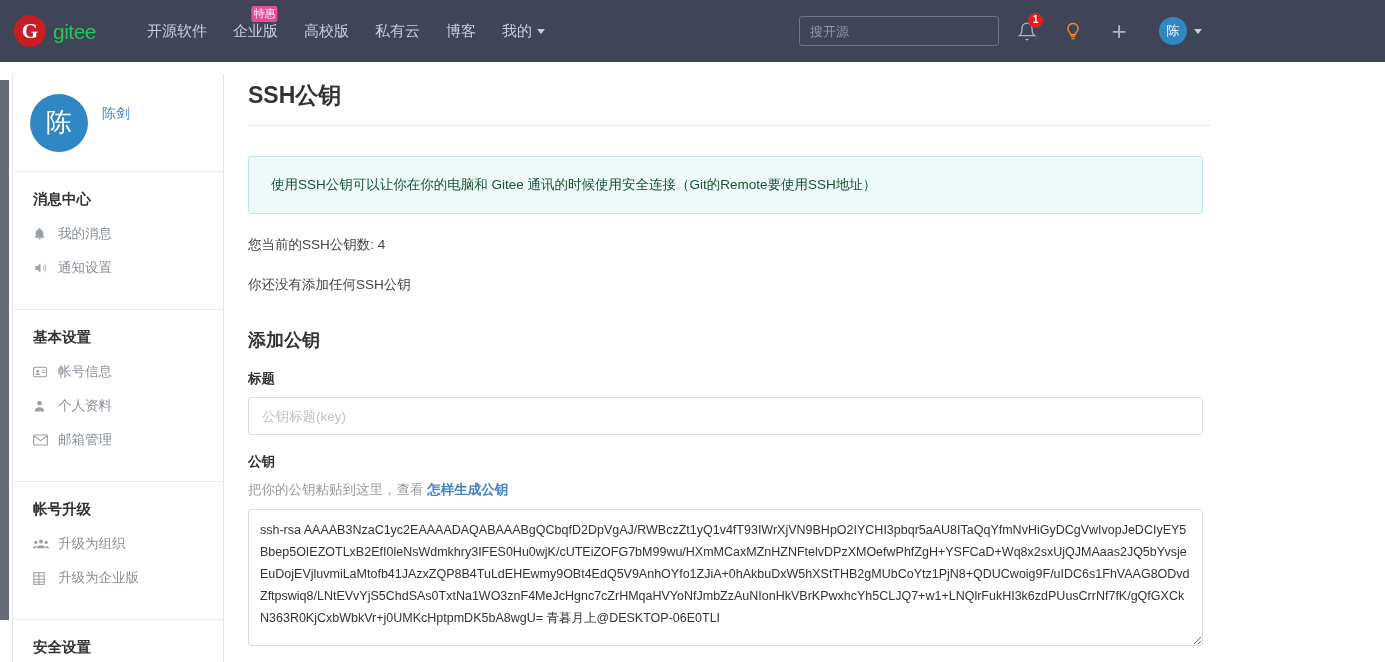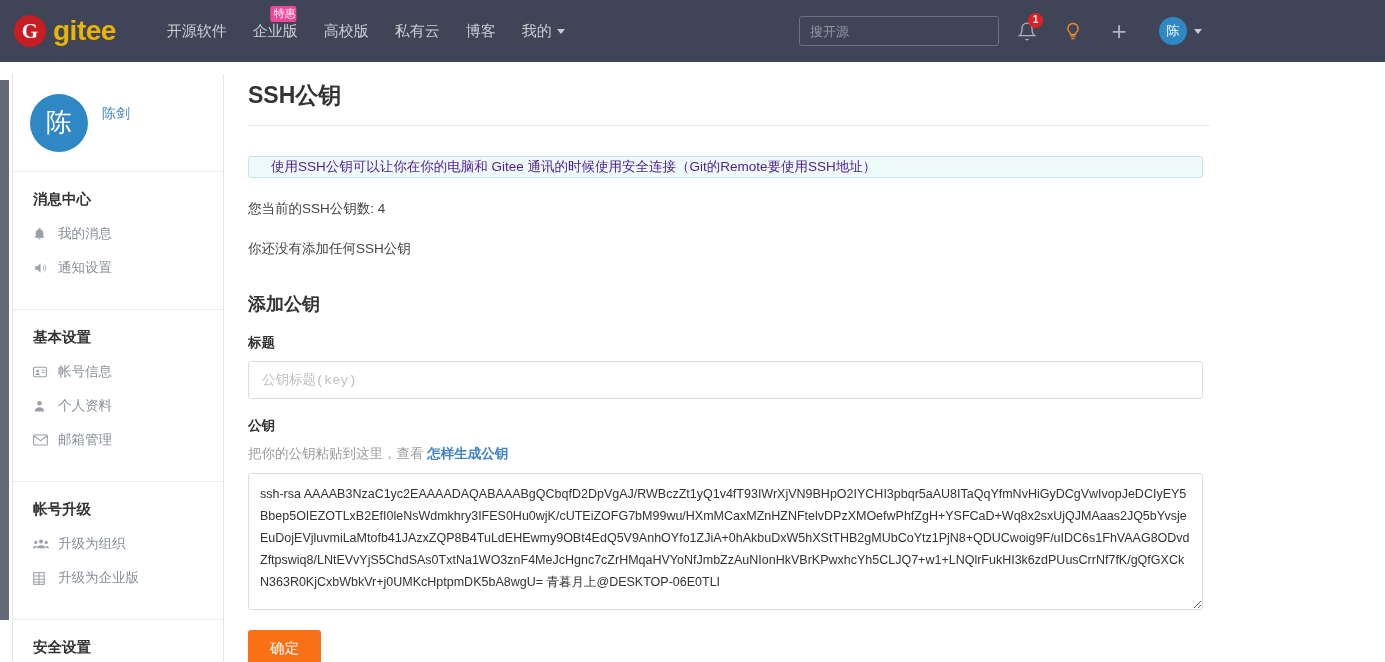--- a/index.html
+++ b/index.html
@@ -24,21 +24,21 @@
     height: 62px;
   }
   .logo-mark {
     width: 32px; height: 32px; border-radius: 50%;
     background: #c71d23; color: #fff;
     display: flex; align-items: center; justify-content: center;
     font-size: 21px; font-weight: bold; font-family: "Liberation Serif", serif;
     margin-right: 7px;
   }
   .logo-text {
-    color: #eab308; font-size: 28px; font-weight: bold;
+    color: #22c55e; font-size: 21px; font-weight: normal;
     letter-spacing: -0.5px; line-height: 1;
   }
   .nav-items { display: flex; align-items: center; height: 62px; }
   .nav-item {
     position: relative;
     color: #c9ccd4; font-size: 15px;
     padding: 0 13px; height: 62px;
     display: flex; align-items: center;
     cursor: pointer; white-space: nowrap;
   }
@@ -165,23 +165,23 @@
     width: 962px;
     border-bottom: 1px solid #e8e8e8;
     margin: 0;
   }
   .info-box {
     margin-top: 30px;
     width: 955px;
     background: #eef9fa;
     border: 1px solid #c6e5ea;
     border-radius: 3px;
-    color: #4c1d95;
+    color: #14532d;
     font-size: 13.5px;
-    padding: 0 22px;
+    padding: 18px 22px;
     line-height: 1.5;
   }
   .plain-line {
     margin-top: 22px;
     color: #444; font-size: 13.5px;
   }
   .section-title {
     margin-top: 34px;
     font-size: 18px; color: #333; font-weight: bold;
   }
@@ -195,21 +195,21 @@
   }
   .field-hint a { color: #4183c4; text-decoration: none; font-weight: bold; }
   .text-input {
     display: block;
     margin-top: 9px;
     width: 955px; height: 38px;
     border: 1px solid #dcdcdc; border-radius: 3px;
     padding: 0 13px;
     font-size: 13.5px; color: #333;
     outline: none;
-    font-family: Liberation Mono, monospace;
+    font-family: Liberation Sans, sans-serif;
     background: #fff;
   }
   .text-input::placeholder { color: #c0c0c0; }
   .key-area {
     display: block;
     margin-top: 10px;
     width: 955px; height: 137px;
     border: 1px solid #dcdcdc; border-radius: 3px;
     padding: 9px 11px;
     font-size: 12.5px; line-height: 22px;

